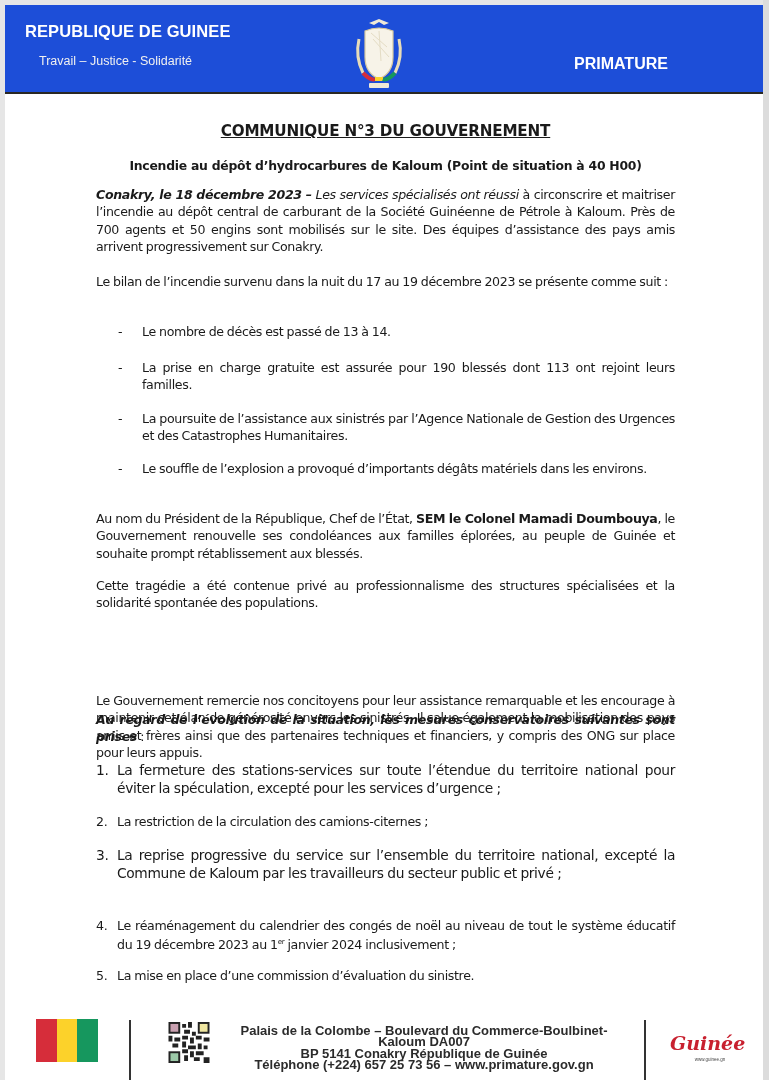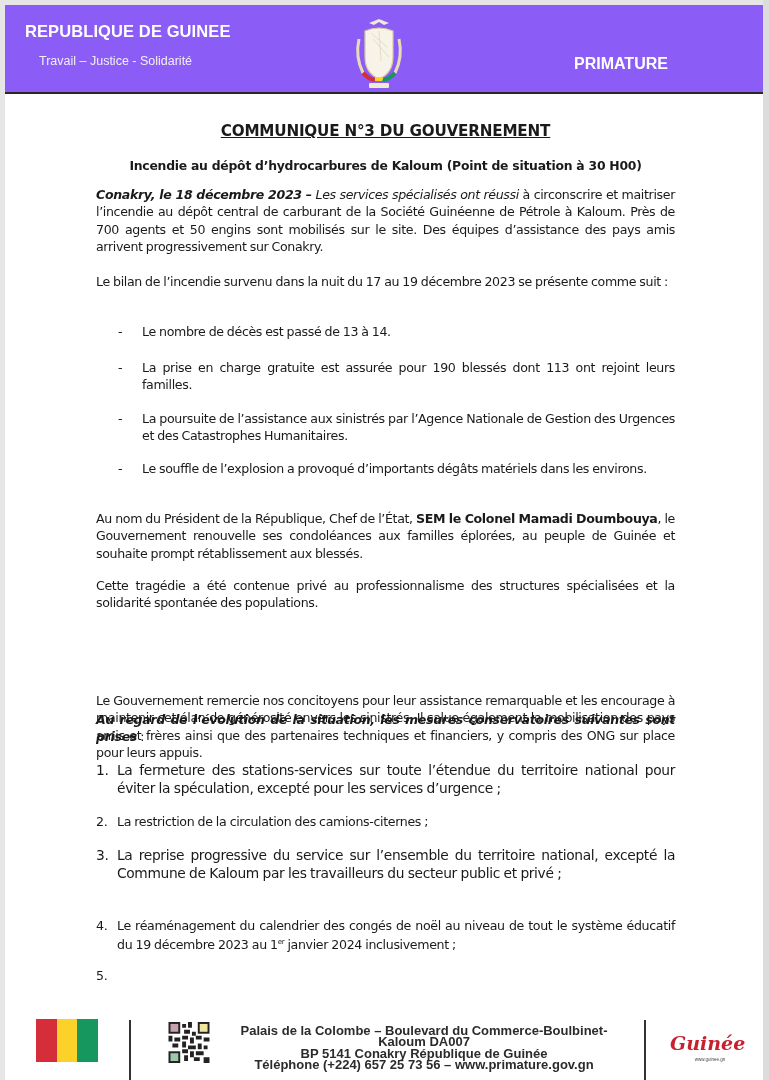--- a/index.html
+++ b/index.html
@@ -8,21 +8,21 @@
     background: #e6e6e6;
     font-family: "Liberation Sans", sans-serif;
     position: relative;
   }
   .page {
     position: absolute; left: 5px; top: 5px; width: 758px; height: 1075px;
     background: #ffffff;
   }
   .header {
     position: absolute; left: 0; top: 0; width: 758px; height: 87px;
-    background: #8b5cf6;
+    background: #1d4ed8;
     border-bottom: 2px solid #2a2823;
   }
   .hdr-title {
     position: absolute; left: 20px; top: 17px;
     color: #ffffff; font-weight: bold; font-size: 16.5px; letter-spacing: 0.1px;
   }
   .hdr-motto {
     position: absolute; left: 34px; top: 49px;
     color: #f0f0f0; font-size: 12.5px;
   }
@@ -97,21 +97,21 @@
       <path d="M12 56 Q20 64 24 62" stroke="#d62d3a" stroke-width="4" fill="none"></path>
       <path d="M24 62 L32 62" stroke="#fcd22a" stroke-width="4"></path>
       <path d="M32 62 Q36 64 44 56" stroke="#16975e" stroke-width="4" fill="none"></path>
       <rect x="18" y="66" width="20" height="5" rx="1" fill="#efe9d6"></rect>
     </svg>
     <div class="hdr-right">PRIMATURE</div>
   </div>
 
   <div class="content">
     <div class="title">COMMUNIQUE N°3 DU GOUVERNEMENT</div>
-    <div class="subtitle">Incendie au dépôt d’hydrocarbures de Kaloum (Point de situation à 30 H00)</div>
+    <div class="subtitle">Incendie au dépôt d’hydrocarbures de Kaloum (Point de situation à 40 H00)</div>
 
     <div class="para" style="top:181px;"><b><i>Conakry, le 18 décembre 2023 –</i></b><i> Les services spécialisés ont réussi </i><span> à circonscrire et maitriser l’incendie au dépôt central de carburant de la Société Guinéenne de Pétrole à Kaloum. Près de 700 agents et 50 engins sont mobilisés sur le site. Des équipes d’assistance des pays amis arrivent progressivement sur Conakry.</span></div>
 
     <div class="para" style="top:268px;">Le bilan de l’incendie survenu dans la nuit du 17 au 19 décembre 2023 se présente comme suit :</div>
 
     <div class="bullet" style="top:318px;"><span class="dash">-</span><span>Le nombre de décès est passé de 13 à 14.</span></div>
     <div class="bullet" style="top:354px;"><span class="dash">-</span><span>La prise en charge gratuite est assurée pour 190 blessés dont 113 ont rejoint leurs familles.</span></div>
     <div class="bullet" style="top:405px;"><span class="dash">-</span><span>La poursuite de l’assistance aux sinistrés par l’Agence Nationale de Gestion des Urgences et des Catastrophes Humanitaires.</span></div>
     <div class="bullet" style="top:455px;"><span class="dash">-</span><span>Le souffle de l’explosion a provoqué d’importants dégâts matériels dans les environs.</span></div>
 
@@ -120,21 +120,21 @@
     <div class="para" style="top:572px;">Cette tragédie a été contenue privé au professionnalisme des structures spécialisées et la solidarité spontanée des populations.</div>
 
     <div class="para" style="top:656px;margin-top:31px;">Le Gouvernement remercie nos concitoyens pour leur assistance remarquable et les encourage à maintenir cet élan de générosité envers les sinistrés. Il salue également la mobilisation des pays amis et frères ainsi que des partenaires techniques et financiers, y compris des  ONG sur place pour leurs appuis.</div>
 
     <div class="para" style="top:706px;"><b><i>Au regard de l’évolution de la situation, les mesures conservatoires suivantes sont prises</i></b><span> :</span></div>
 
     <div class="num" style="top:756px;"><span class="n">1.</span><span>La fermeture des stations-services sur toute l’étendue du territoire national pour éviter la spéculation, excepté pour les services d’urgence ;</span></div>
     <div class="num small" style="top:808px;"><span class="n">2.</span><span>La restriction de la circulation des camions-citernes ;</span></div>
     <div class="num" style="top:841px;"><span class="n">3.</span><span>La reprise progressive du service sur l’ensemble du territoire national, excepté la Commune de Kaloum  par les travailleurs du secteur public et privé ;</span></div>
     <div class="num small" style="top:912px;"><span class="n">4.</span><span>Le réaménagement du calendrier des congés de noël au niveau de tout le système éducatif du 19 décembre 2023 au 1</span><sup style="font-size:7px;">er</sup><span> janvier 2024 inclusivement ;</span></div>
-    <div class="num small" style="top:962px;"><span class="n">5.</span></div>
+    <div class="num small" style="top:962px;"><span class="n">5.</span><span>La mise en place d’une commission d’évaluation du sinistre.</span></div>
   </div>
 
   <div class="footer-flag">
     <span style="background:#d62d3a"></span>
       <span style="background:#fcd22a"></span>
       <span style="background:#16975e"></span>
   </div>
   <div class="vline" style="left:124px; top:1015px; height:60px;"></div>
 
   <svg class="qr" viewBox="0 0 21 21">

